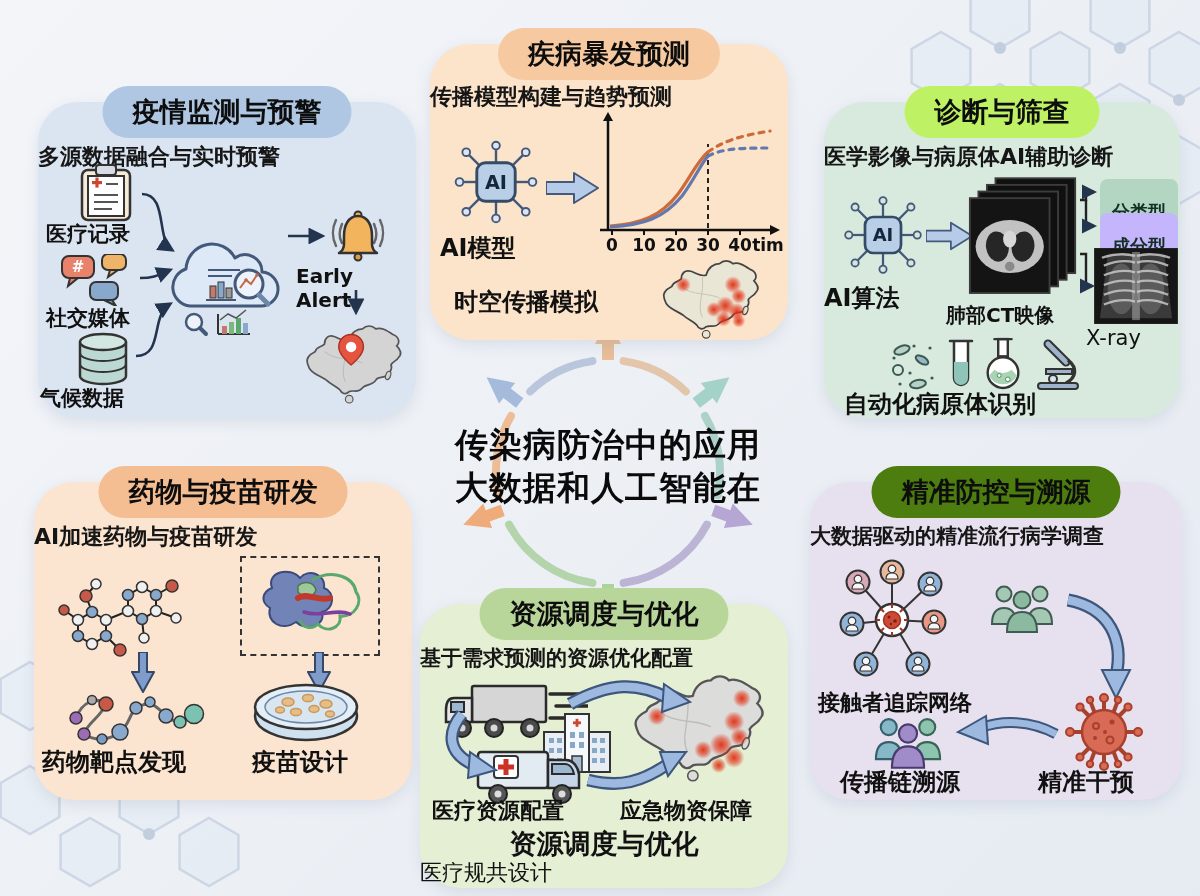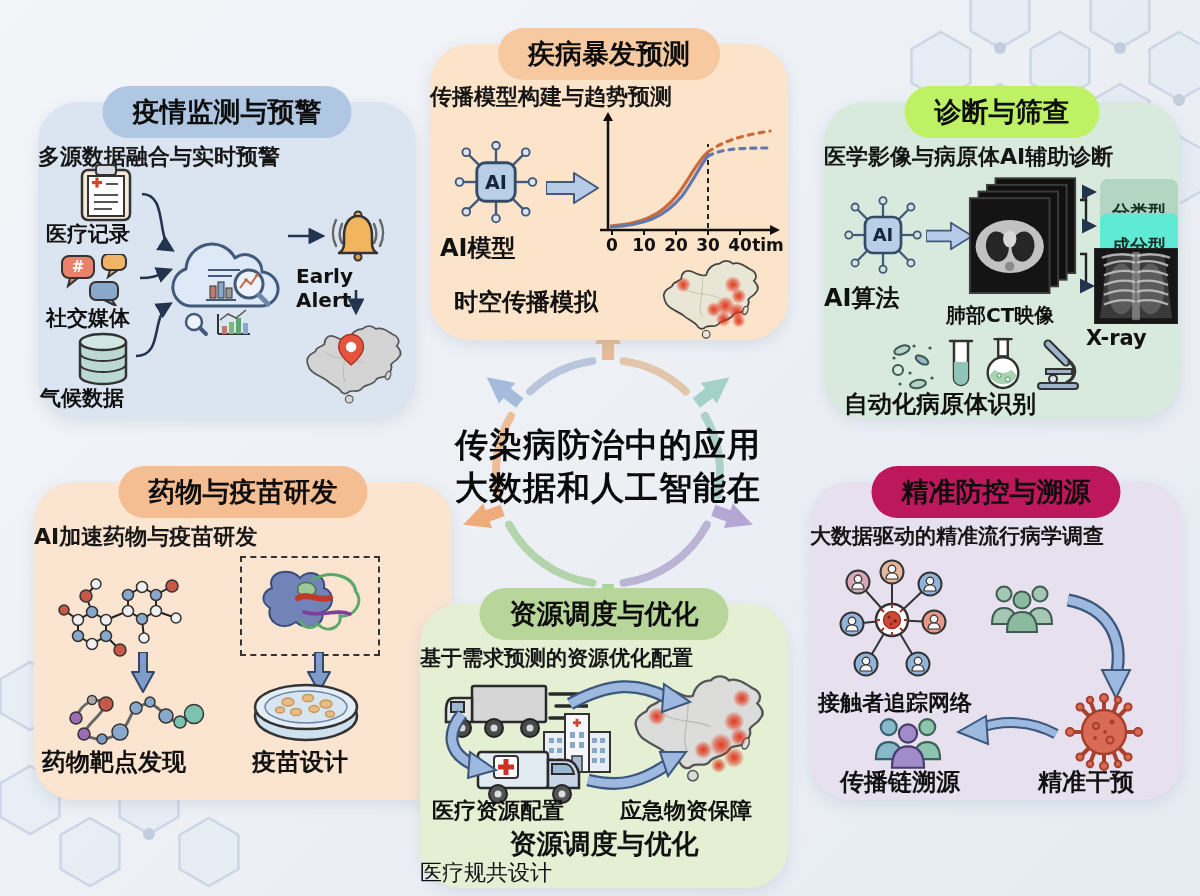--- a/index.html
+++ b/index.html
@@ -5,27 +5,27 @@
   html,body{margin:0;padding:0;}
   body{
     position:relative;width:1200px;height:896px;overflow:hidden;
     font-family:"DejaVu Sans","Liberation Sans",sans-serif;color:#111;
     background:linear-gradient(135deg,#f3f5f9 0%,#edf0f5 45%,#e6ebf2 100%);
   }
   .panel{position:absolute;border-radius:40px;box-shadow:0 5px 14px rgba(110,130,160,.16);}
   .p-tl{left:38px;top:102px;width:378px;height:316px;background:#dbe5f1;}
   .p-tc{left:430px;top:44px;width:358px;height:296px;background:#fce4cb;}
   .p-tr{left:824px;top:102px;width:356px;height:316px;background:#d8e9de;}
-  .p-bl{left:34px;top:482px;width:378px;height:318px;background:#fbe4d0;padding-left:40px;}
+  .p-bl{left:34px;top:482px;width:378px;height:318px;background:#fbe4d0;}
   .p-bc{left:420px;top:604px;width:368px;height:284px;background:#e4efd4;}
   .p-br{left:810px;top:482px;width:372px;height:318px;background:#e7e0ee;}
   .badge{position:absolute;top:-16px;left:50%;transform:translateX(-50%);
     border-radius:34px;padding:8px 30px;font-size:27px;font-weight:800;white-space:nowrap;color:#0d0d0d;}
   .b-tl{background:#afc7e2;} .b-tc{background:#f6c9a0;} .b-tr{background:#bef264;}
-  .b-bl{background:#f4bd92;} .b-bc{background:#b9d69a;} .b-br{background:#be185d;}
+  .b-bl{background:#f4bd92;} .b-bc{background:#b9d69a;} .b-br{background:#4d7c0f;}
   .sub{position:absolute;left:0;width:100%;font-size:22px;font-weight:700;color:#161616;}
   .lbl{position:absolute;text-align:left;font-weight:700;font-size:21px;color:#111;}
   .abs{position:absolute;}
   .tag{position:absolute;border-radius:8px;text-align:center;font-size:18px;font-weight:700;
        padding:21px 0;color:#143024;}
   .center-title{position:absolute;left:438px;top:424px;width:340px;text-align:center;
     font-size:33px;font-weight:900;line-height:1.3;letter-spacing:1px;color:#0a0a0a;}
   .footer-big{position:absolute;width:100%;text-align:center;font-size:27px;font-weight:900;}
   .footer-sub{position:absolute;width:100%;text-align:left;font-size:22px;font-weight:400;}
   svg{display:block;}
@@ -305,38 +305,38 @@
   <div class="lbl" style="left:122px;top:200px;width:156px;font-size:20px">肺部CT映像</div>
 
   <svg class="abs" style="left:0;top:0" width="356" height="316" viewBox="0 0 356 316">
     <g fill="none" stroke="#222" stroke-width="2.4">
       <path d="M256 98 H262 V90 H270" marker-end="url(#ahB)"></path>
       <path d="M262 98 V124 H270" marker-end="url(#ahB)"></path>
       <path d="M256 152 H262 V184 H268" marker-end="url(#ahB)"></path>
     </g>
   </svg>
   <div class="tag" style="left:276px;top:77px;width:78px;background:#b2d6c2">分类型</div>
-  <div class="tag" style="left:276px;top:111px;width:78px;background:#5eead4">成分型</div>
+  <div class="tag" style="left:276px;top:111px;width:78px;background:#c4b5fd">成分型</div>
 
   <svg class="abs" style="left:270px;top:146px" width="84" height="76" viewBox="0 0 86 78">
     <rect x="0" y="0" width="86" height="78" fill="#161616" stroke="#333"></rect>
     <path d="M14 6 L72 6 L80 72 L6 72 Z" fill="#5a5a5a" opacity="0.55"></path>
     <ellipse cx="28" cy="42" rx="14" ry="26" fill="#9a9a9a" opacity="0.35"></ellipse>
     <ellipse cx="58" cy="42" rx="14" ry="26" fill="#9a9a9a" opacity="0.35"></ellipse>
     <rect x="39" y="4" width="8" height="70" fill="#b8b8b8" opacity="0.5"></rect>
     <g stroke="#cfcfcf" stroke-width="2.4" opacity="0.8" fill="none">
       <path d="M8 10 Q26 4 42 8 M78 10 Q60 4 44 8"></path>
       <path d="M10 18 Q28 11 42 15 M76 18 Q58 11 44 15"></path>
       <path d="M10 28 Q28 21 42 25 M76 28 Q58 21 44 25"></path>
       <path d="M10 38 Q28 31 42 35 M76 38 Q58 31 44 35"></path>
       <path d="M10 48 Q28 41 42 45 M76 48 Q58 41 44 45"></path>
       <path d="M10 58 Q28 51 42 55 M76 58 Q58 51 44 55"></path>
     </g>
   </svg>
-  <div class="lbl" style="left:262px;top:224px;width:100px;font-size:21px;font-weight:700">X-ray</div>
+  <div class="lbl" style="left:262px;top:224px;width:100px;font-size:21px;font-weight:400">X-ray</div>
 
   <svg class="abs" style="left:64px;top:238px" width="50" height="52" viewBox="0 0 50 52">
     <ellipse cx="14" cy="10" rx="8" ry="4" transform="rotate(-20 14 10)" fill="#b8d0c8" stroke="#3a5b52" stroke-width="2"></ellipse>
     <ellipse cx="34" cy="20" rx="7" ry="3.5" transform="rotate(30 34 20)" fill="#98b8c8" stroke="#3a5b52" stroke-width="2"></ellipse>
     <circle cx="10" cy="30" r="5" fill="none" stroke="#3a5b52" stroke-width="2"></circle>
     <ellipse cx="30" cy="44" rx="8" ry="4" transform="rotate(-10 30 44)" fill="#b8d0c8" stroke="#3a5b52" stroke-width="2"></ellipse>
     <g fill="#3a5b52">
         <circle cx="26" cy="6" r="1.6"></circle>
         <circle cx="42" cy="8" r="1.6"></circle>
         <circle cx="6" cy="18" r="1.6"></circle>

